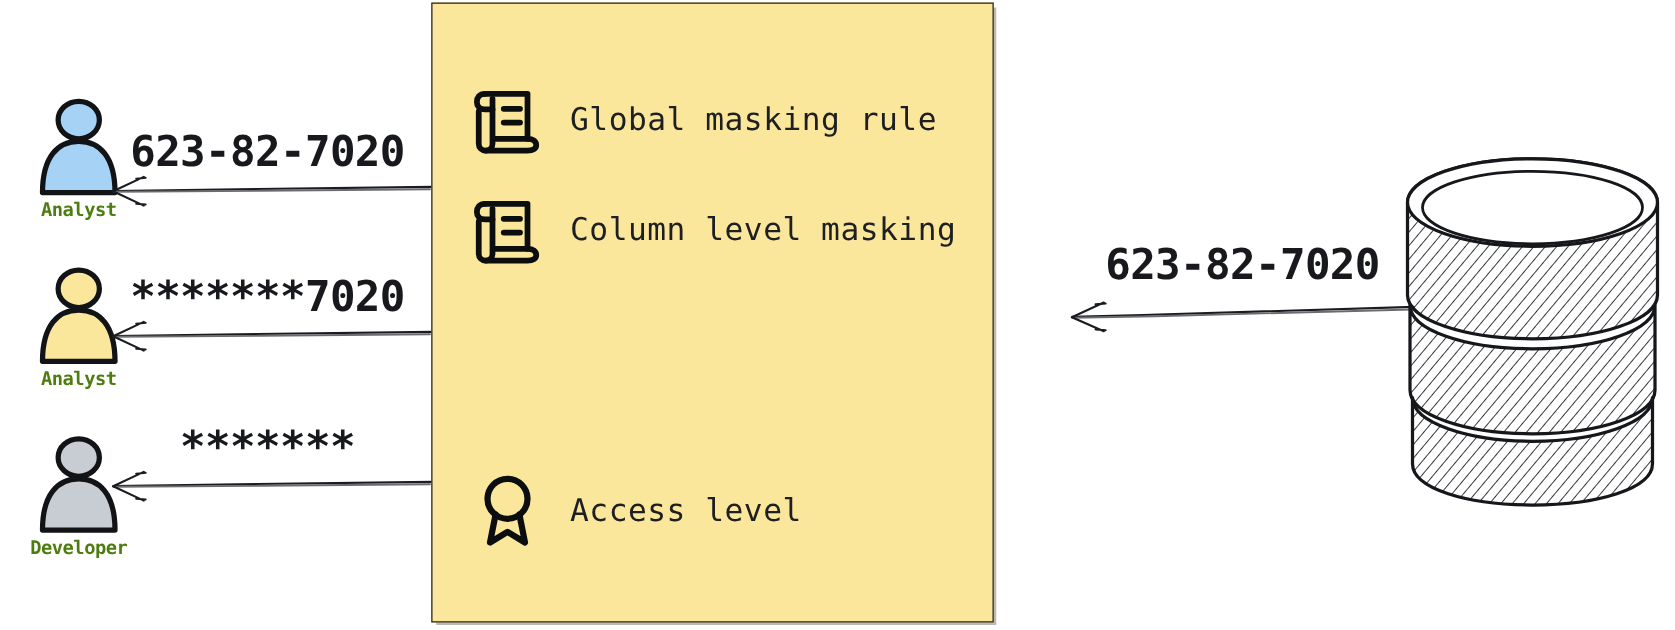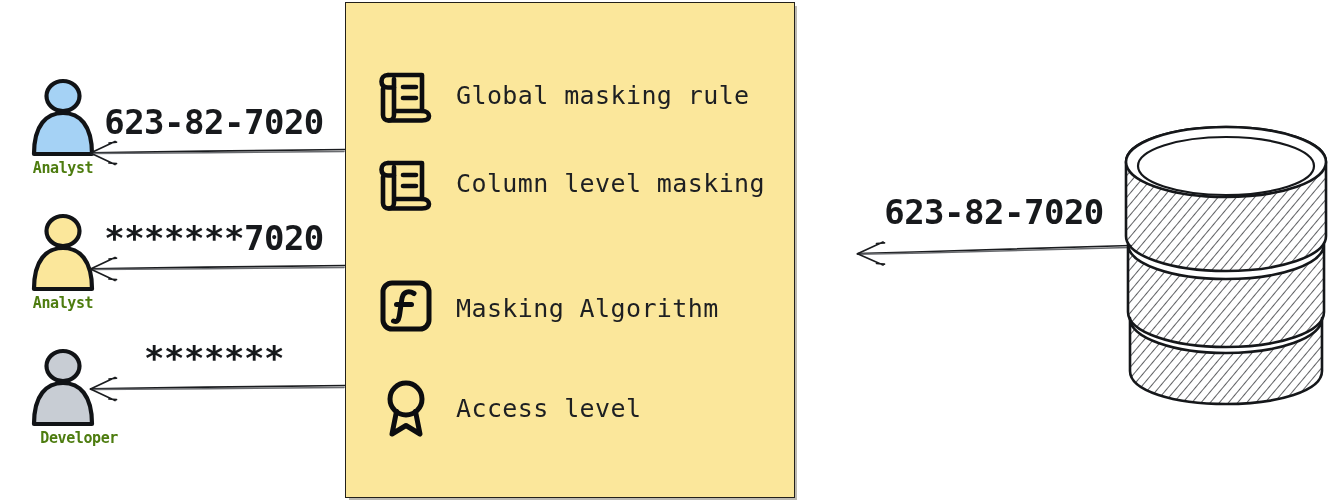--- a/index.html
+++ b/index.html
@@ -33,21 +33,21 @@
     font-size: 15px;
     font-weight: 700;
     color: #4d7c0f;
     letter-spacing: -0.4px;
     margin-top: -1px;
     white-space: nowrap;
   }
 
   #actor-analyst   { top: 78px; }
   #actor-support   { top: 213px; }
-  #actor-developer { top: 348px; text-align: right; }
+  #actor-developer { top: 348px; }
 
   
   .flow {
     position: absolute;
     left: 78px;
     width: 272px;
     height: 64px;
   }
   .flow svg { display: block; width: 272px; height: 40px; }
   .flow-label {
@@ -218,28 +218,20 @@
         <path d="M10 10 C5.5 10 3.5 13 3.5 16.5 C3.5 20 5.5 22.5 10 22.5 H16"></path>
         <path d="M16 14 V50 C16 53.3 13.5 55.5 10.5 55.5 C7.5 55.5 5 53.3 5 50 V24"></path>
         <path d="M44 46 C48.6 46 51 48.3 51 51 C51 53.7 48.6 55.5 44 55.5 H11"></path>
         <path d="M25 22 H38"></path>
         <path d="M25 33 H38"></path>
       </g>
     </svg>
     <div class="policy-text">Column level masking</div>
   </div>
 
-  <div class="policy-row" id="policy-row-2">
-    <svg class="policy-icon" viewBox="0 0 56 60">
-      <rect x="5" y="5" width="46" height="46" rx="9" ry="9" fill="none" stroke="#0c0d0f" stroke-width="5"></rect>
-      <path d="M36 15.5 C31 12.5 25.5 13.5 24.2 19.5 C23.2 24 22.2 33.5 21.3 38.2 C20.4 43.2 18.4 44.2 15.5 43" fill="none" stroke="#0c0d0f" stroke-width="5" stroke-linecap="round"></path>
-      <path d="M18.5 26.5 H33.5" fill="none" stroke="#0c0d0f" stroke-width="5" stroke-linecap="round"></path>
-    </svg>
-    <div class="policy-text">Masking Algorithm</div>
-  </div>
 
   <div class="policy-row" id="policy-row-3">
     <svg class="policy-icon" viewBox="0 0 56 60">
       <circle cx="28" cy="21" r="16" fill="none" stroke="#0c0d0f" stroke-width="5"></circle>
       <path d="M18.5 33.5 L14 56 L28 47.5 L42 56 L37.5 33.5" fill="none" stroke="#0c0d0f" stroke-width="5" stroke-linejoin="round" stroke-linecap="round"></path>
     </svg>
     <div class="policy-text">Access level</div>
   </div>
 
 </div>

